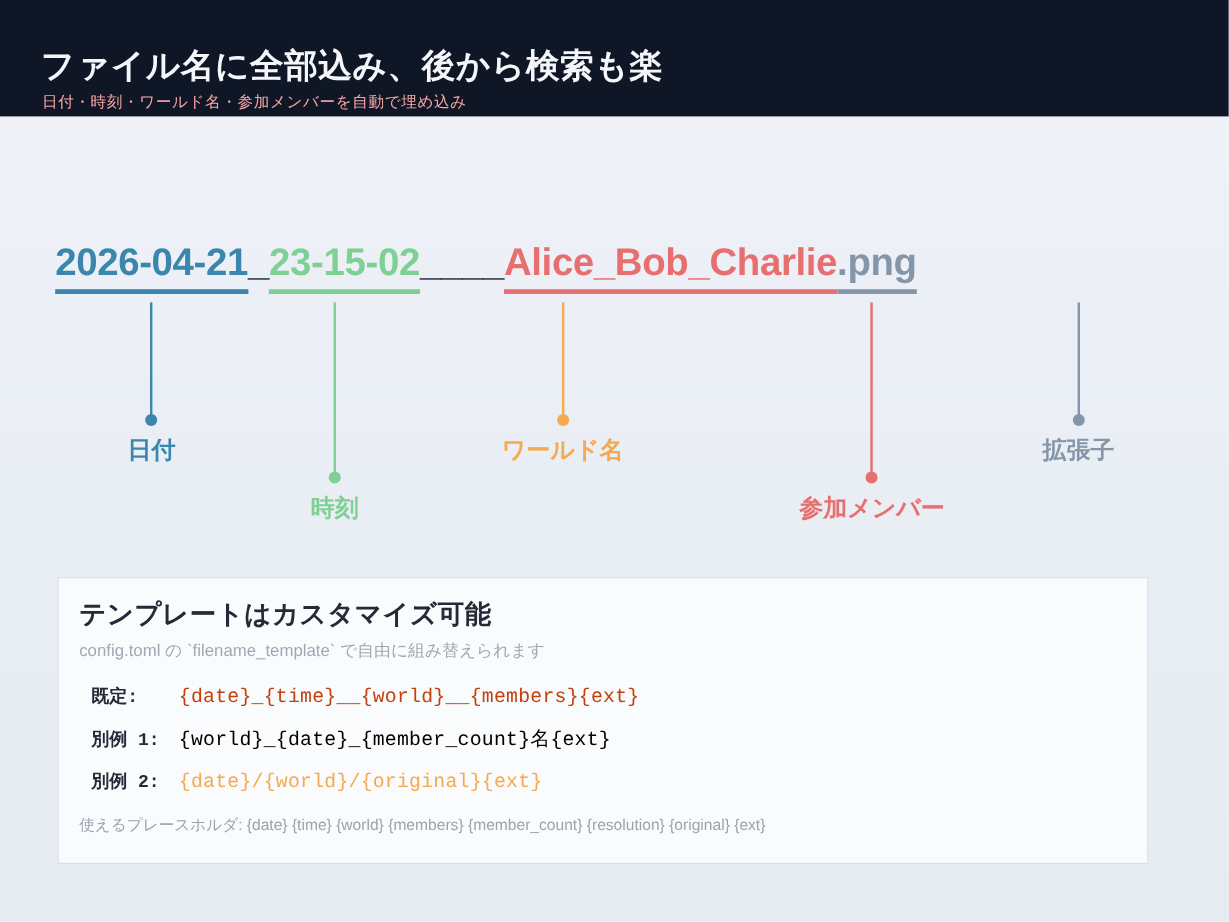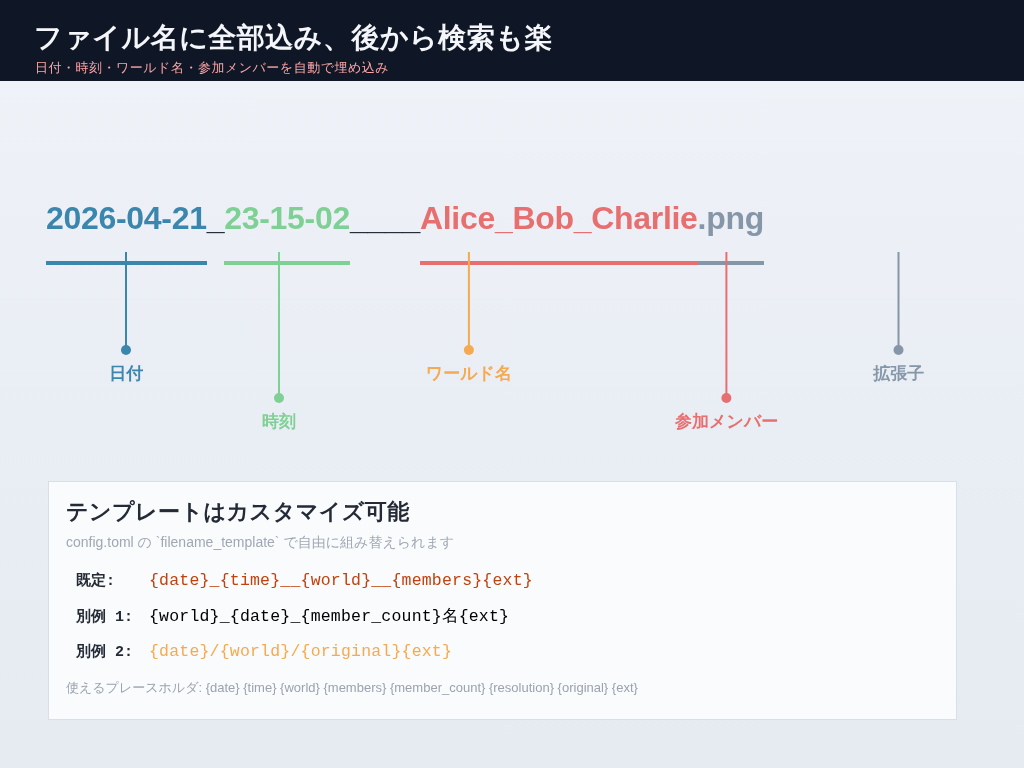--- a/index.html
+++ b/index.html
@@ -6,50 +6,50 @@
   body {
     font-family: "Liberation Sans", "DejaVu Sans", sans-serif;
     width: 1024px; height: 768px;
   }
   .slide {
     position: relative; width: 1024px; height: 768px; overflow: hidden;
     background: linear-gradient(180deg, #f0f4f9 0%, #e9edf4 55%, #e6eaf1 100%);
   }
   
   .header {
-    position: absolute; left: 0; top: 0; width: 1024px; height: 81px;
-    background: #0f1726; box-sizing: border-box; padding: 23px 0 0 34px;
+    position: absolute; left: 0; top: 0; width: 1024px; height: 97px;
+    background: #0f1726; box-sizing: border-box; padding: 40px 0 0 34px;
   }
   .header h1 {
     margin: 0; font-size: 28px; font-weight: 700; color: #f4f6f9;
     letter-spacing: 0.5px; line-height: 1.1;
   }
   .header p {
     margin: 5px 0 0 1px; font-size: 13px; color: #fca5a5; letter-spacing: 0.5px;
   }
   
   .filename {
     position: absolute; left: 46px; top: 200px; white-space: nowrap;
     font-size: 32px; font-weight: 700; letter-spacing: -0.3px;
     display: flex; align-items: baseline;
   }
-  .filename .seg { padding-bottom: 24px; border-bottom: 4px solid currentColor; }
+  .filename .seg { padding-bottom: 4px; border-bottom: 4px solid currentColor; }
   .filename .sep { padding-bottom: 7px; border-bottom: 4px solid transparent; }
   .callout {
     position: absolute; top: 252px; transform: translateX(-50%);
     display: flex; flex-direction: column; align-items: center;
   }
   .callout .drop { width: 2px; height: 94px; background: currentColor; }
   .callout.long .drop { height: 142px; }
   .callout .dot {
     width: 10px; height: 10px; border-radius: 50%;
     background: currentColor; margin-top: -1px;
   }
   .callout .callout-label {
-    margin-top: 7px; font-size: 17px; font-weight: 700; white-space: nowrap;
+    margin-top: 7px; font-size: 20px; font-weight: 700; white-space: nowrap;
   }
   
   .card {
     position: absolute; left: 48px; top: 481px; width: 909px; height: 239px;
     box-sizing: border-box; background: #fafbfd; border: 1px solid #d9dee8;
     padding: 15px 22px 0 17px;
   }
   .card h2 {
     margin: 0; font-size: 22px; font-weight: 700; color: #242a36;
     letter-spacing: 0.5px;

